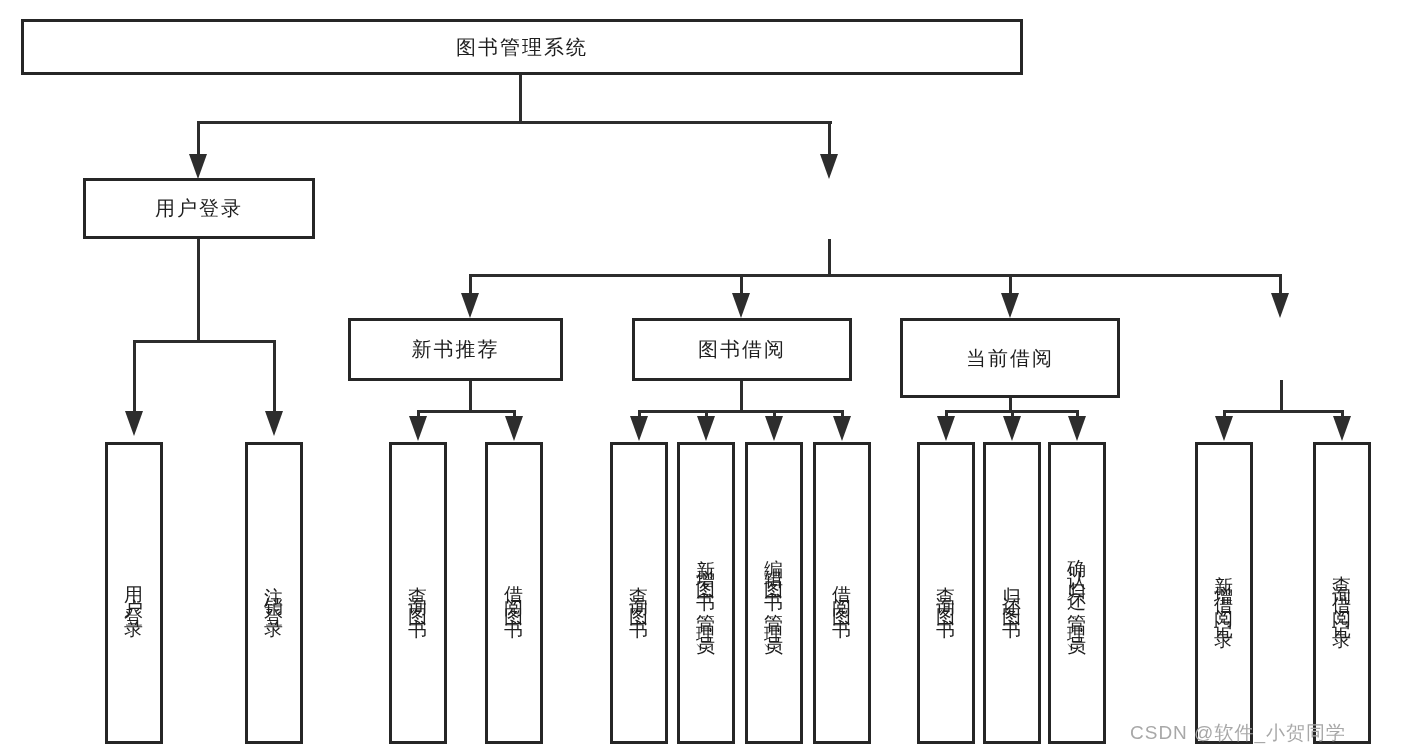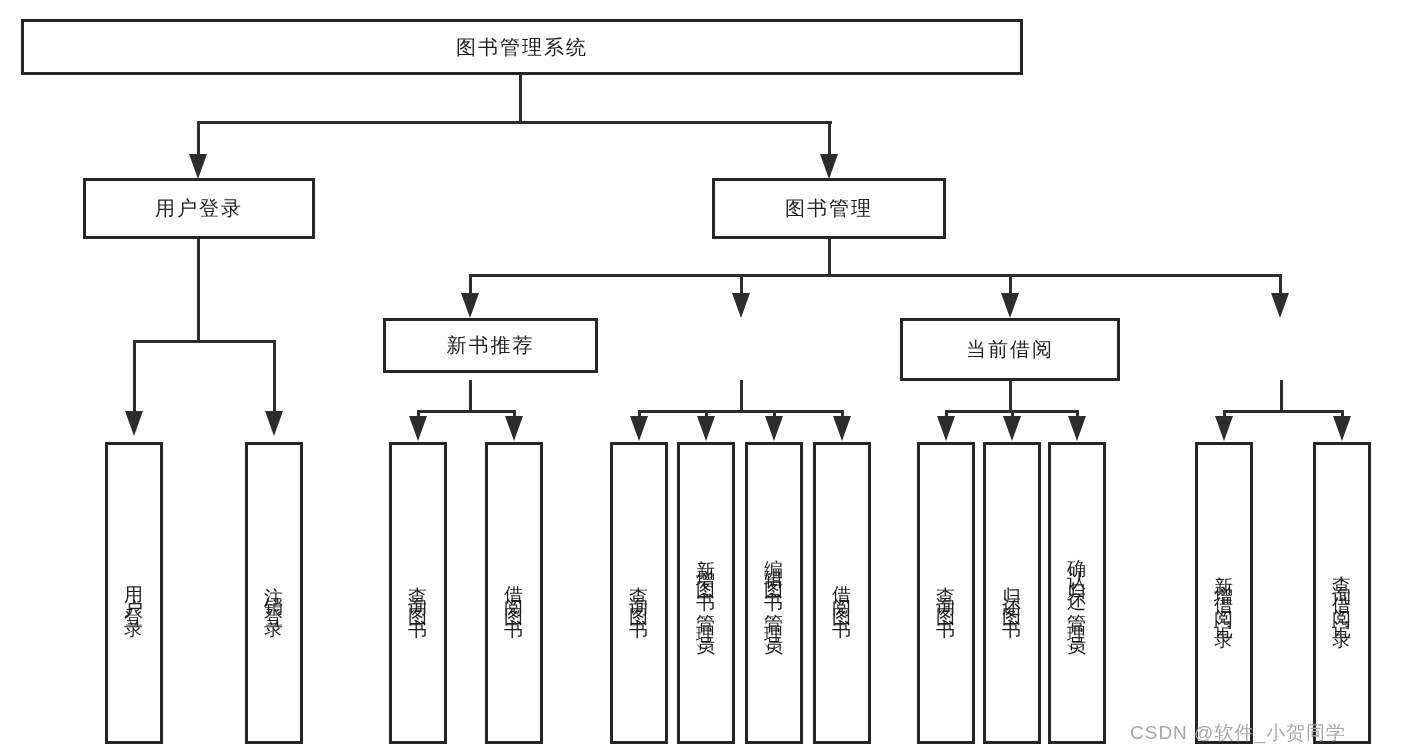--- a/index.html
+++ b/index.html
@@ -83,23 +83,20 @@
     <div class="vl" style="left:519px; top:67px; height:50px;"></div>
     <div class="hl" style="left:197px; top:115px; width:635px;"></div>
     <div class="vl" style="left:197px; top:115px; height:38px;"></div>
     <div class="ar" style="left:189px; top:148px;"></div>
     <div class="vl" style="left:828px; top:115px; height:38px;"></div>
     <div class="ar" style="left:820px; top:148px;"></div>
   </div>
 
   <div class="box" style="left:83px; top:172px; width:232px; height:61px;">
     <span>用户登录</span>
-  </div>
-  <div class="box" style="left:712px; top:172px; width:234px; height:61px;">
-    <span>图书管理</span>
   </div>
 
   <div>
     <div class="vl" style="left:197px; top:233px; height:103px;"></div>
     <div class="hl" style="left:133px; top:334px; width:143px;"></div>
     <div class="vl" style="left:133px; top:334px; height:74px;"></div>
     <div class="ar" style="left:125px; top:405px;"></div>
     <div class="vl" style="left:273px; top:334px; height:74px;"></div>
     <div class="ar" style="left:265px; top:405px;"></div>
   </div>
@@ -117,24 +114,27 @@
     <div class="vl" style="left:469px; top:268px; height:22px;"></div>
     <div class="ar" style="left:461px; top:287px;"></div>
     <div class="vl" style="left:740px; top:268px; height:22px;"></div>
     <div class="ar" style="left:732px; top:287px;"></div>
     <div class="vl" style="left:1009px; top:268px; height:22px;"></div>
     <div class="ar" style="left:1001px; top:287px;"></div>
     <div class="vl" style="left:1279px; top:268px; height:22px;"></div>
     <div class="ar" style="left:1271px; top:287px;"></div>
   </div>
 
-  <div class="box" style="left:383px; top:312px; width:215px; height:55px;">
+  <div class="box" style="left:348px; top:312px; width:215px; height:63px;">
     <span>新书推荐</span>
   </div>
-  <div class="box" style="left:900px; top:312px; width:220px; height:63px;">
+  <div class="box" style="left:632px; top:312px; width:220px; height:63px;">
+    <span>图书借阅</span>
+  </div>
+  <div class="box" style="left:900px; top:312px; width:220px; height:80px;">
     <span>当前借阅</span>
   </div>
 
   <div>
     <div class="vl" style="left:469px; top:374px; height:33px;"></div>
     <div class="hl" style="left:417px; top:404px; width:99px;"></div>
     <div class="vl" style="left:417px; top:404px; height:8px;"></div>
     <div class="ar" style="left:409px; top:410px;"></div>
     <div class="vl" style="left:513px; top:404px; height:8px;"></div>
     <div class="ar" style="left:505px; top:410px;"></div>

